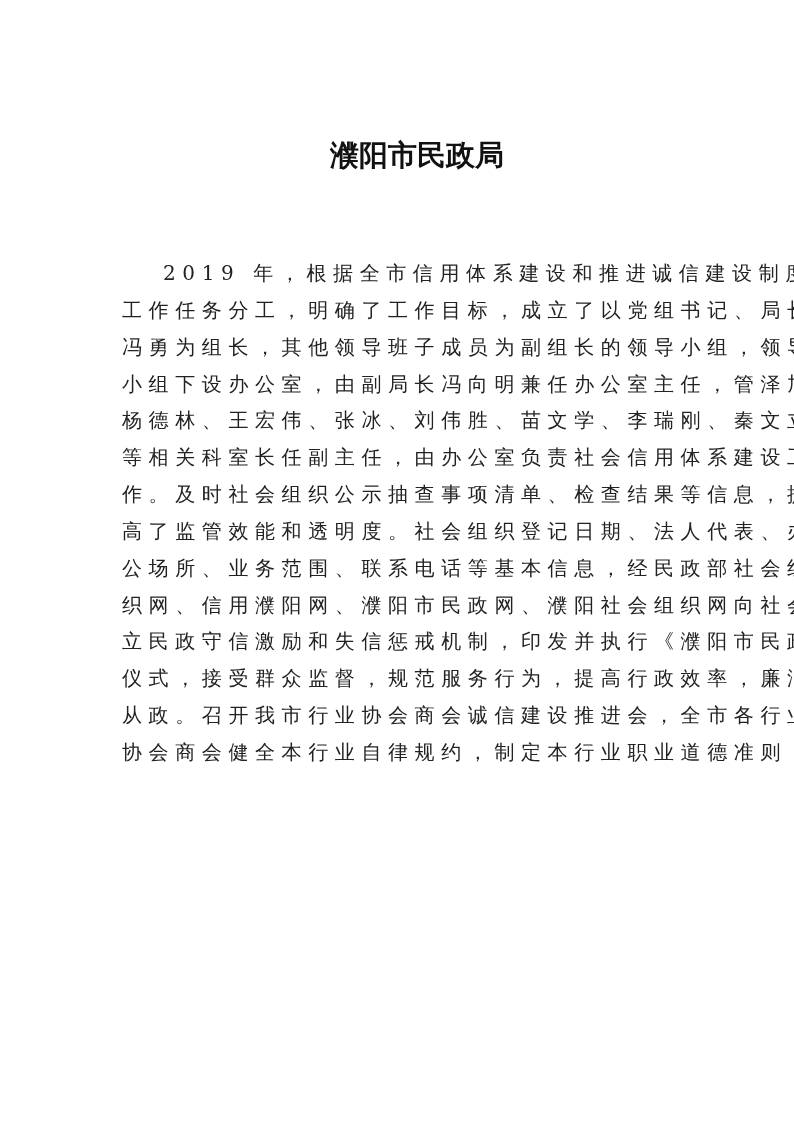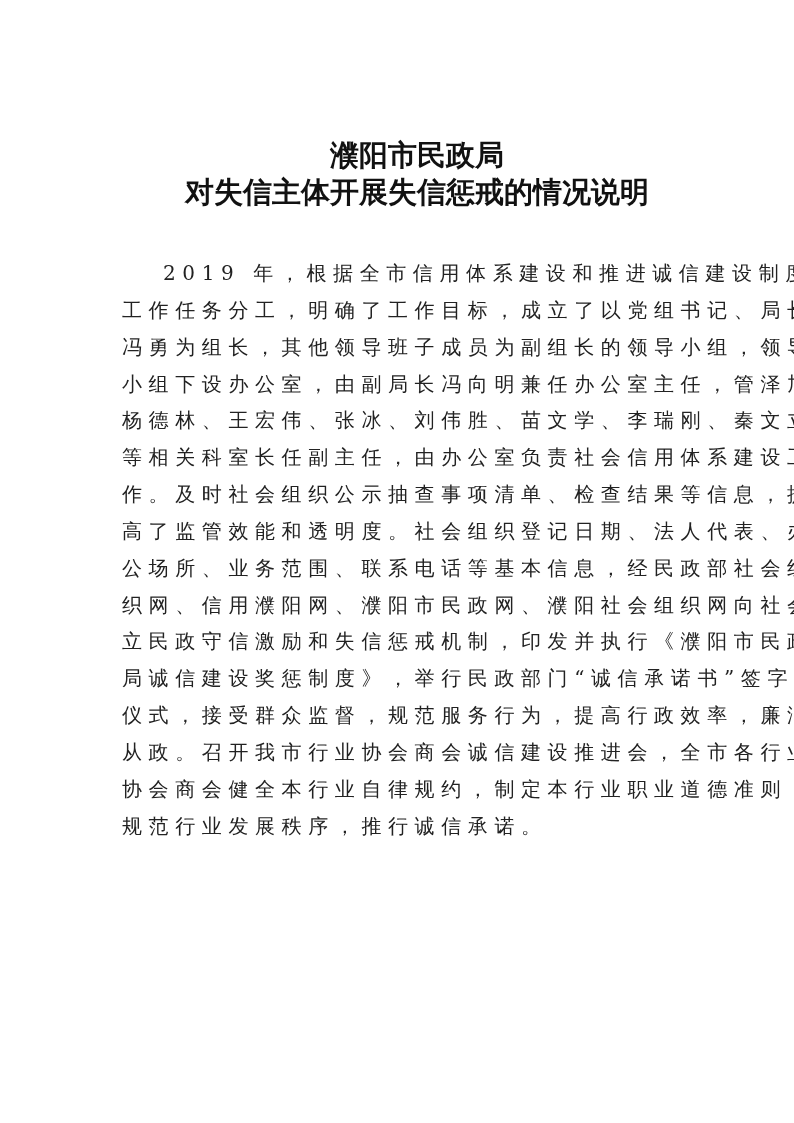--- a/index.html
+++ b/index.html
@@ -20,40 +20,37 @@
     }
     .line { white-space: nowrap; height: 36.85px; letter-spacing: 6.6px; }
     .line.indent { padding-left: 41px; }
   </style>
 </head>
 <body>
 
 <div class="page">
   <div class="title">
     <div>濮阳市民政局</div>
-    <div>对失信主体开展失信惩戒的情况说明</div>
   </div>
 
   <div class="body">
     <div>
       <div class="line indent">2019 年，根据全市信用体系建设和推进诚信建设制度化</div>
       <div class="line">工作任务分工，明确了工作目标，成立了以党组书记、局长</div>
       <div class="line">冯勇为组长，其他领导班子成员为副组长的领导小组，领导</div>
       <div class="line">小组下设办公室，由副局长冯向明兼任办公室主任，管泽旭、</div>
       <div class="line">杨德林、王宏伟、张冰、刘伟胜、苗文学、李瑞刚、秦文立</div>
       <div class="line">等相关科室长任副主任，由办公室负责社会信用体系建设工</div>
     </div>
     <div>
       <div class="line">作。及时社会组织公示抽查事项清单、检查结果等信息，提</div>
       <div class="line">高了监管效能和透明度。社会组织登记日期、法人代表、办</div>
       <div class="line">公场所、业务范围、联系电话等基本信息，经民政部社会组</div>
       <div class="line">织网、信用濮阳网、濮阳市民政网、濮阳社会组织网向社会</div>
     </div>
     <div>
       <div class="line">立民政守信激励和失信惩戒机制，印发并执行《濮阳市民政</div>
-      <div class="line">局诚信建设奖惩制度》，举行民政部门“诚信承诺书”签字</div>
       <div class="line">仪式，接受群众监督，规范服务行为，提高行政效率，廉洁</div>
       <div class="line">从政。召开我市行业协会商会诚信建设推进会，全市各行业</div>
       <div class="line">协会商会健全本行业自律规约，制定本行业职业道德准则，</div>
-      <div class="line">规范行业发展秩序，推行诚信承诺。</div>
     </div>
   </div>
 </div>
 
 </body></html>

